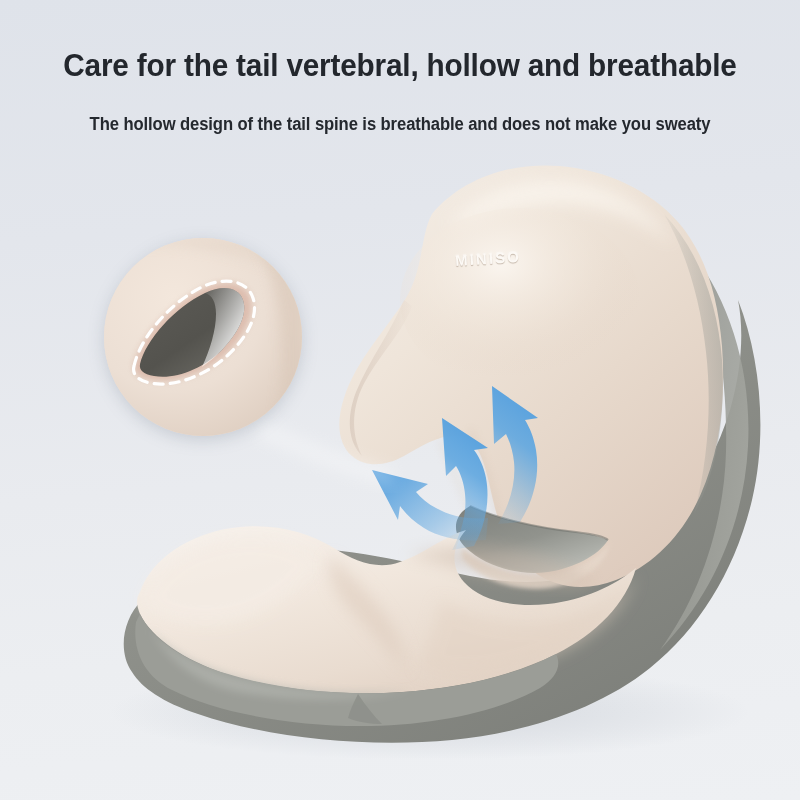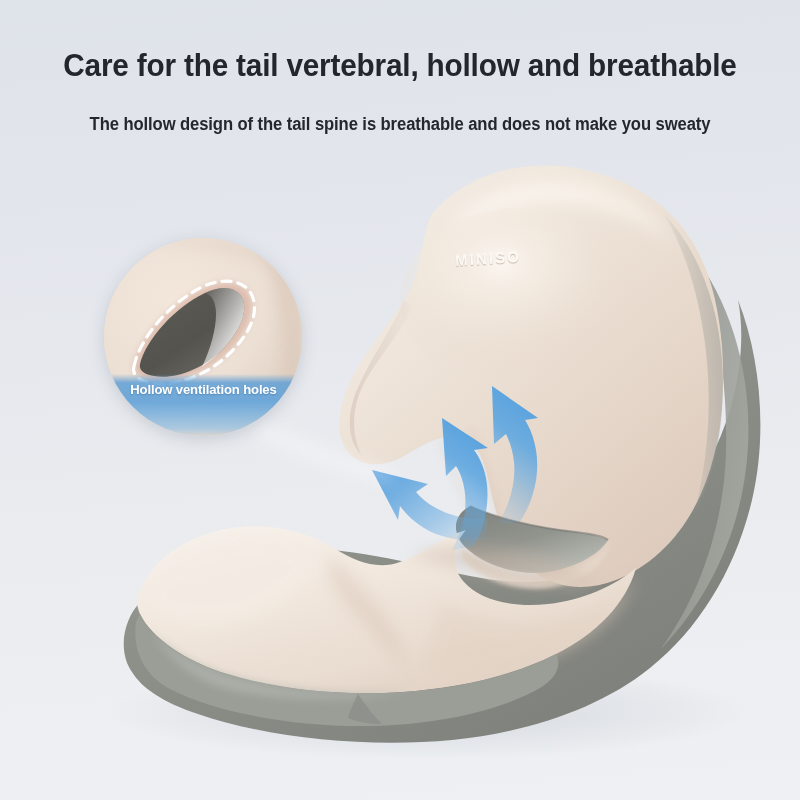--- a/index.html
+++ b/index.html
@@ -349,18 +349,15 @@
                  C106,112 112,92 112,76 C112,64 108,57 101,55 Z" fill="url(#cavityShine)" opacity="0.92"></path>
 
       <path d="M30,128
                C36,100 66,64 100,48
                C124,38 144,44 149,60
                C155,78 143,99 124,117
                C103,137 70,150 46,145
                C33,142 28,136 30,128 Z" fill="none" stroke="#ffffff" stroke-width="3.2" stroke-dasharray="9 7" stroke-linecap="round"></path>
     </svg>
 
-    <div class="caption-band">
-      <div class="caption-text">Hollow ventilation holes</div>
-    </div>
   </div>
 
 </div>
 
 </body></html>

